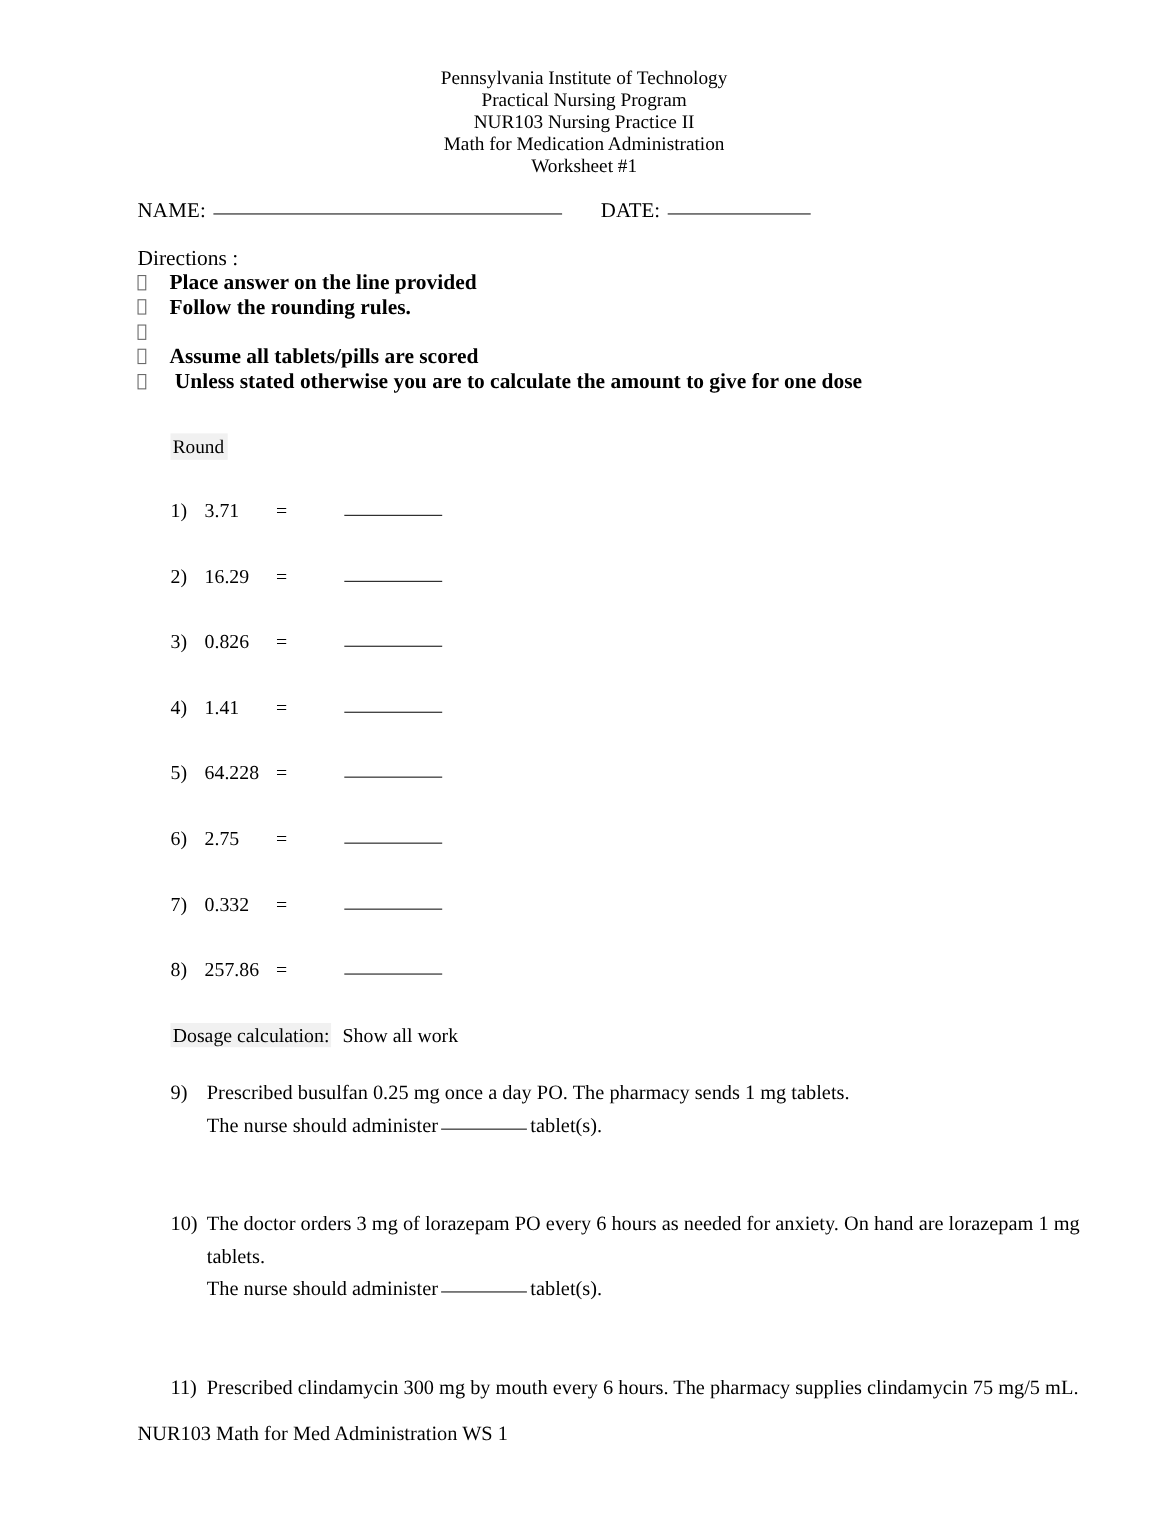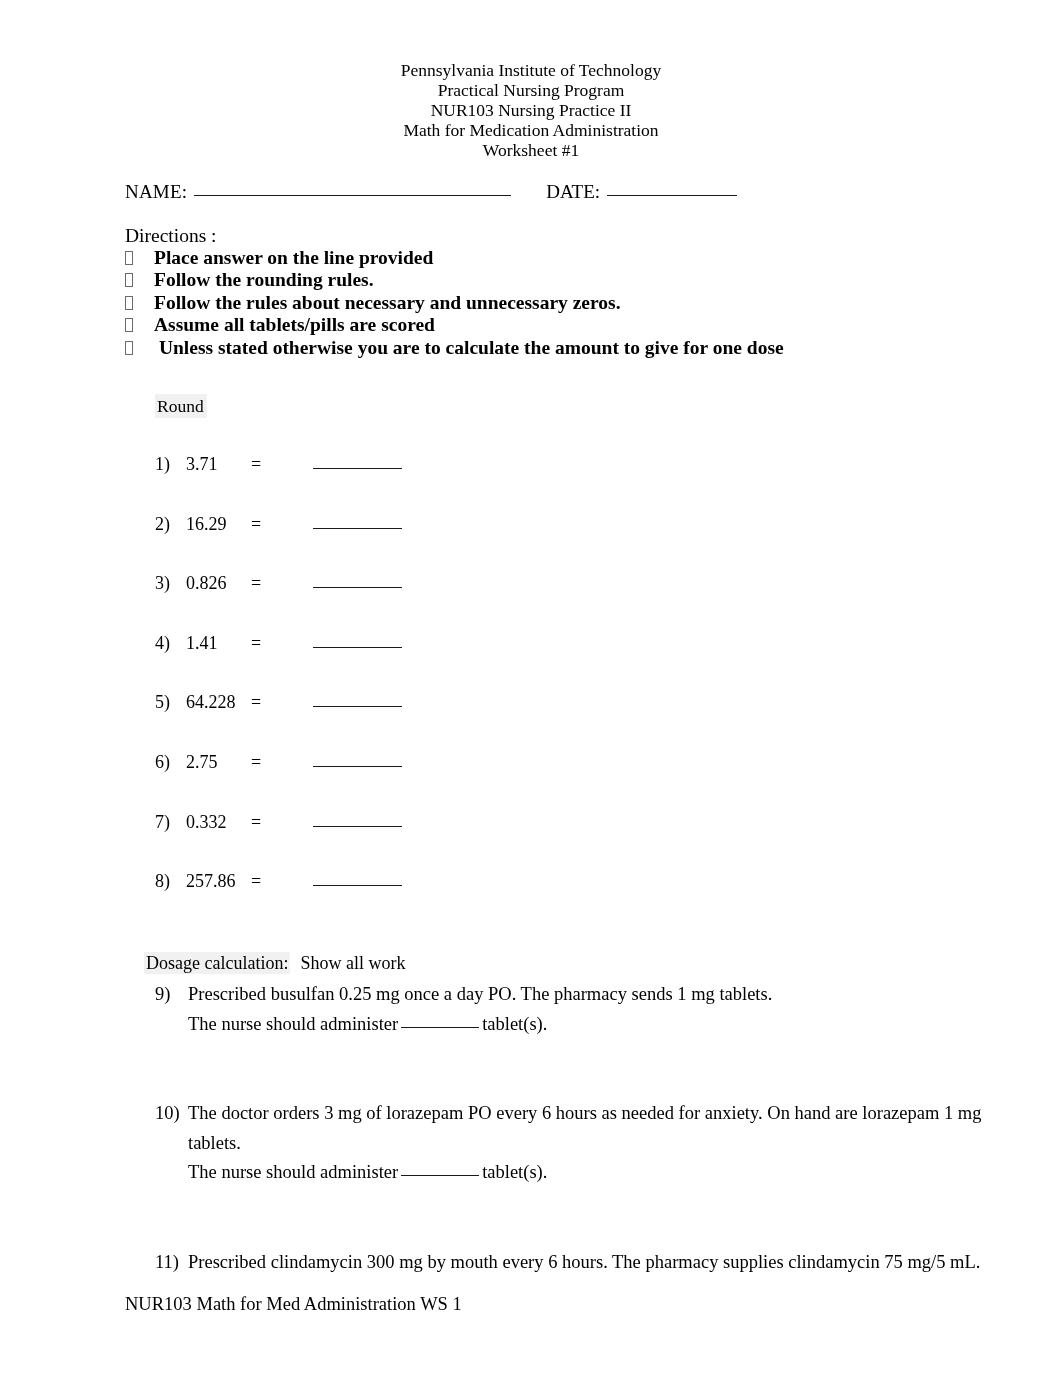--- a/index.html
+++ b/index.html
@@ -138,26 +138,25 @@
     position: absolute;
     left: 158px;
     top: 15px;
     width: 89px;
     border-bottom: 1.6px solid #1a1a1a;
   }
 
   
   .dosage-heading {
     position: absolute;
-    left: 144px;
+    left: 155px;
     top: 930px;
     font-size: 18px;
     line-height: 22px;
     white-space: pre;
-    margin-top: 22px;
   }
   .dosage-heading .hl {
     background: #f1f1f1;
     padding: 1px 2px;
   }
   .dosage-heading .plain {
     padding-left: 10px;
   }
 
   .problems {
@@ -219,21 +218,21 @@
   </div>
 
   <div class="namedate">
     <span class="name-label">NAME:</span><span class="rule rule-name"></span><span class="date-group"><span>DATE:</span><span class="rule rule-date"></span></span>
   </div>
 
   <div class="directions-title">Directions :</div>
   <div class="directions-list">
     <span class="dir-item"><span class="tofu"></span><span class="dir-text">Place answer on the line provided</span></span>
     <span class="dir-item"><span class="tofu"></span><span class="dir-text">Follow the rounding rules.</span></span>
-    <span class="dir-item"><span class="tofu"></span><span class="dir-text">Follow the rules about necessary and unnecessary zeros.</span></span>
+    <span class="dir-item"><span class="tofu"></span></span>
     <span class="dir-item"><span class="tofu"></span><span class="dir-text">Assume all tablets/pills are scored</span></span>
     <span class="dir-item"><span class="tofu"></span><span class="dir-text"> Unless stated otherwise you are to calculate the amount to give for one dose</span></span>
   </div>
 
   <div class="round-heading">Round</div>
 
   <div class="round-list">
 
     <div class="round-row">
       <span class="rnum">1)</span>

